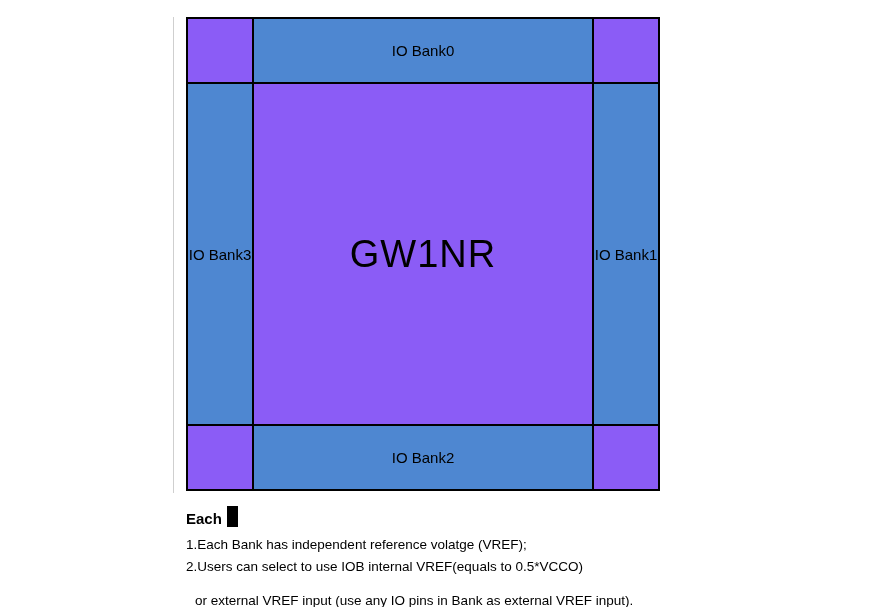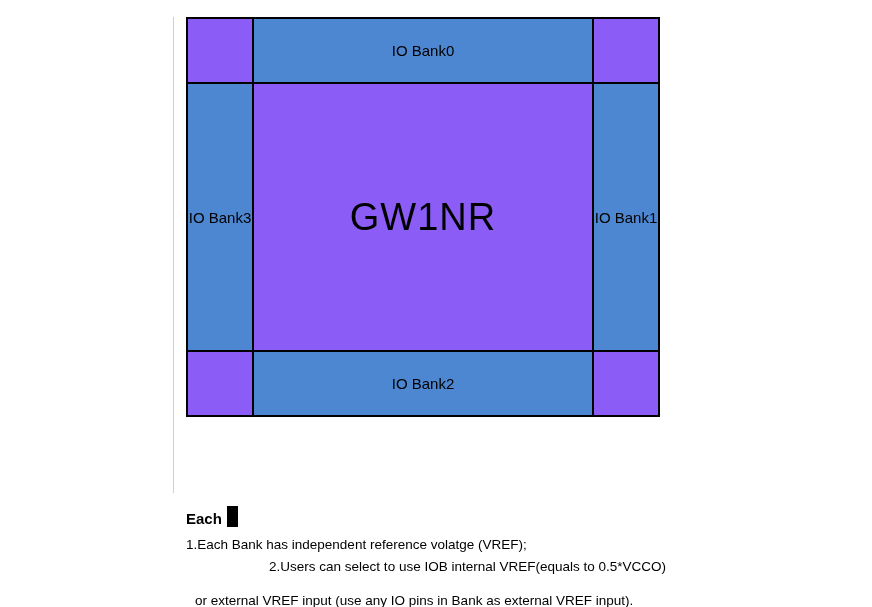--- a/index.html
+++ b/index.html
@@ -23,21 +23,21 @@
     height: 476px;
     background: #cfcfcf;
   }
 
   
   .figure {
     position: absolute;
     left: 186px;
     top: 17px;
     width: 474px;
-    height: 400px;
+    height: 474px;
     background: #000000;
     border: 2px solid #000000;
     display: grid;
     grid-template-columns: 64px 1fr 64px;
     grid-template-rows: 63px 1fr 63px;
     gap: 2px;
   }
   .cell {
     background: #8b5cf6;
     display: flex;
@@ -79,21 +79,21 @@
     height: 21px;
     background: #000000;
     margin-left: 5px;
     margin-bottom: 3px;
   }
   .note-line {
     font-size: 13.5px;
     line-height: 16px;
   }
   .note-line-1 { margin-top: 7px; }
-  .note-line-2 { margin-top: 6px; text-align: right; }
+  .note-line-2 { margin-top: 6px; }
   .note-line-3 { margin-top: 18px; padding-left: 9px; }
 </style>
 </head>
 <body>
 
 <div class="table-edge"></div>
 
 <div class="figure">
 
   <div class="cell"></div>

